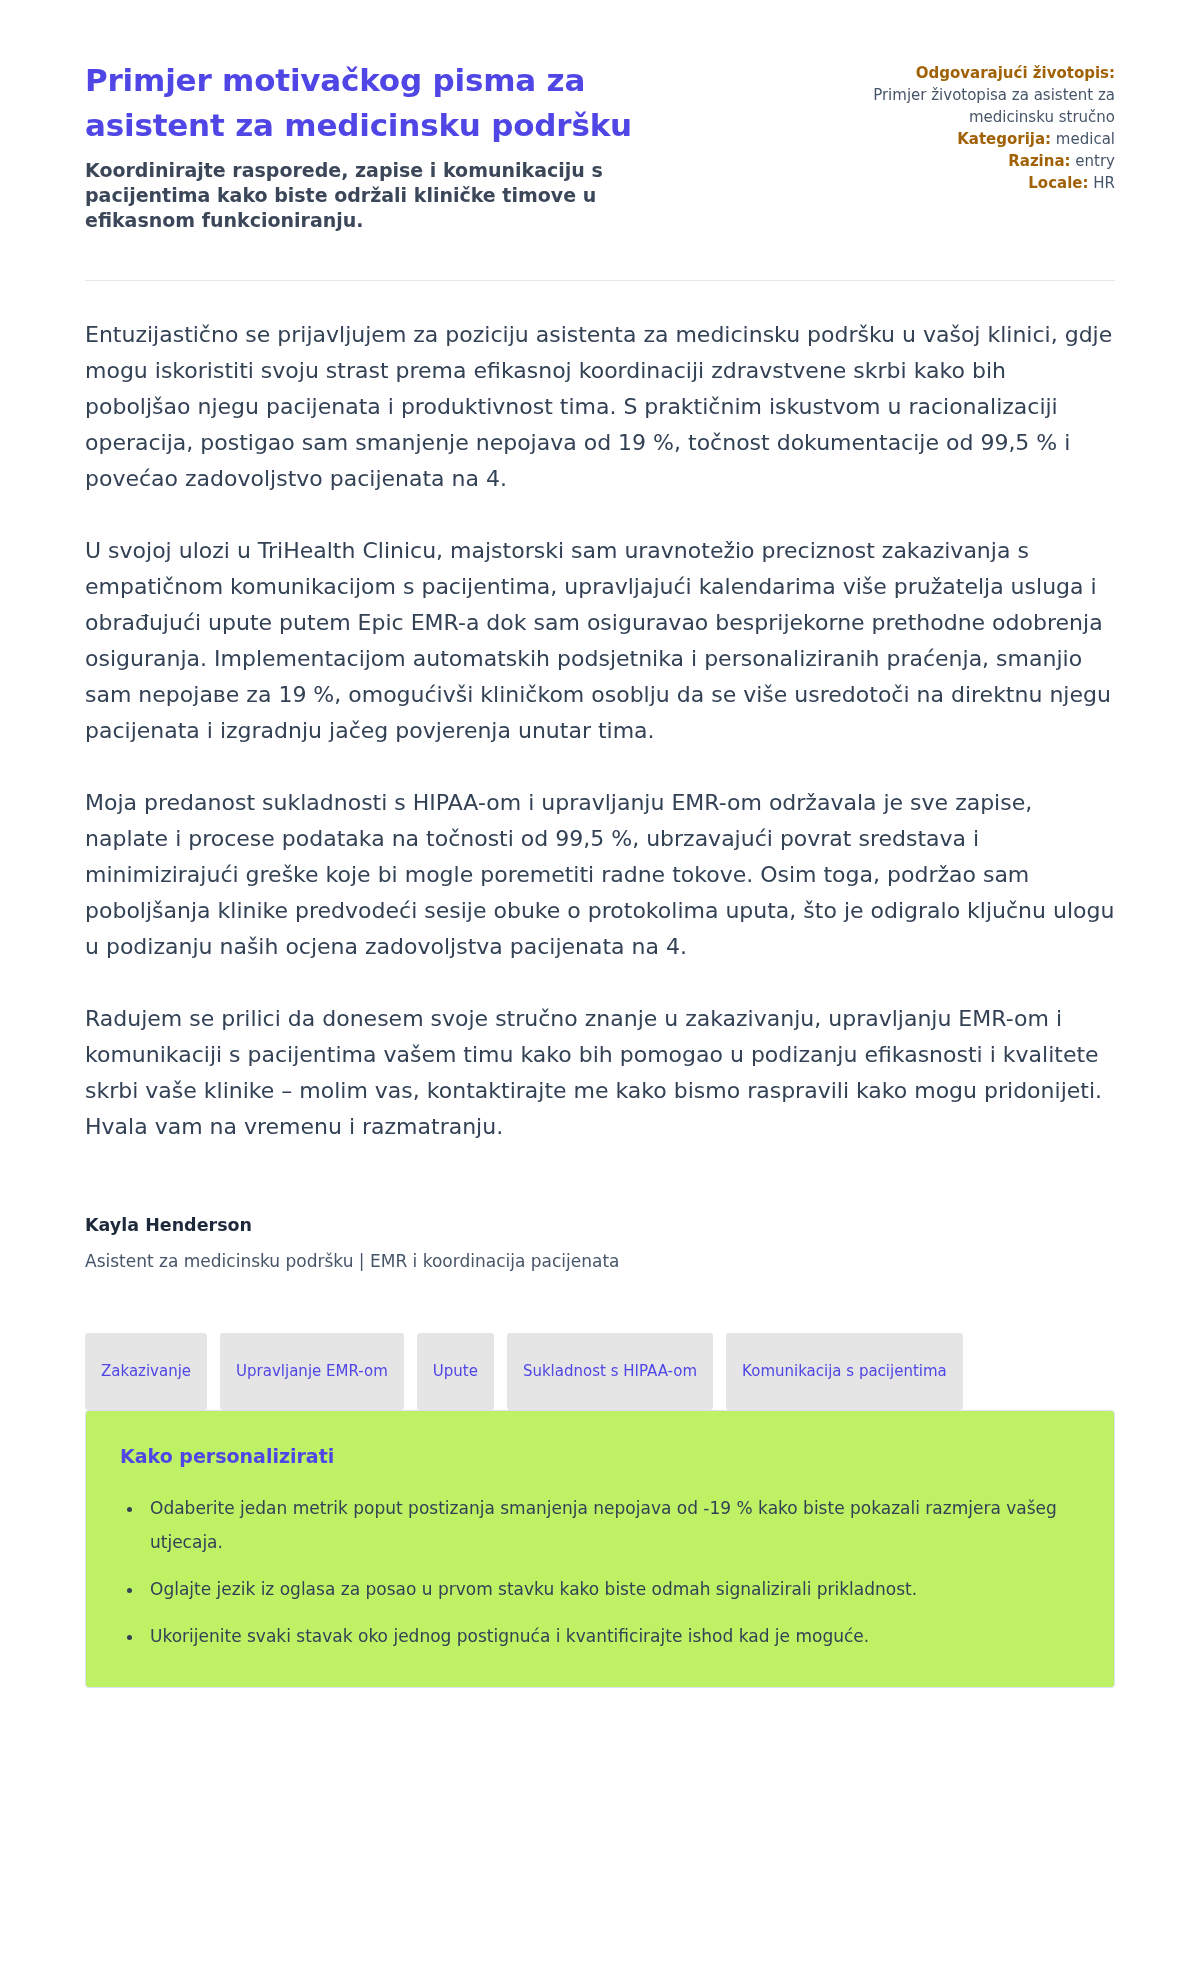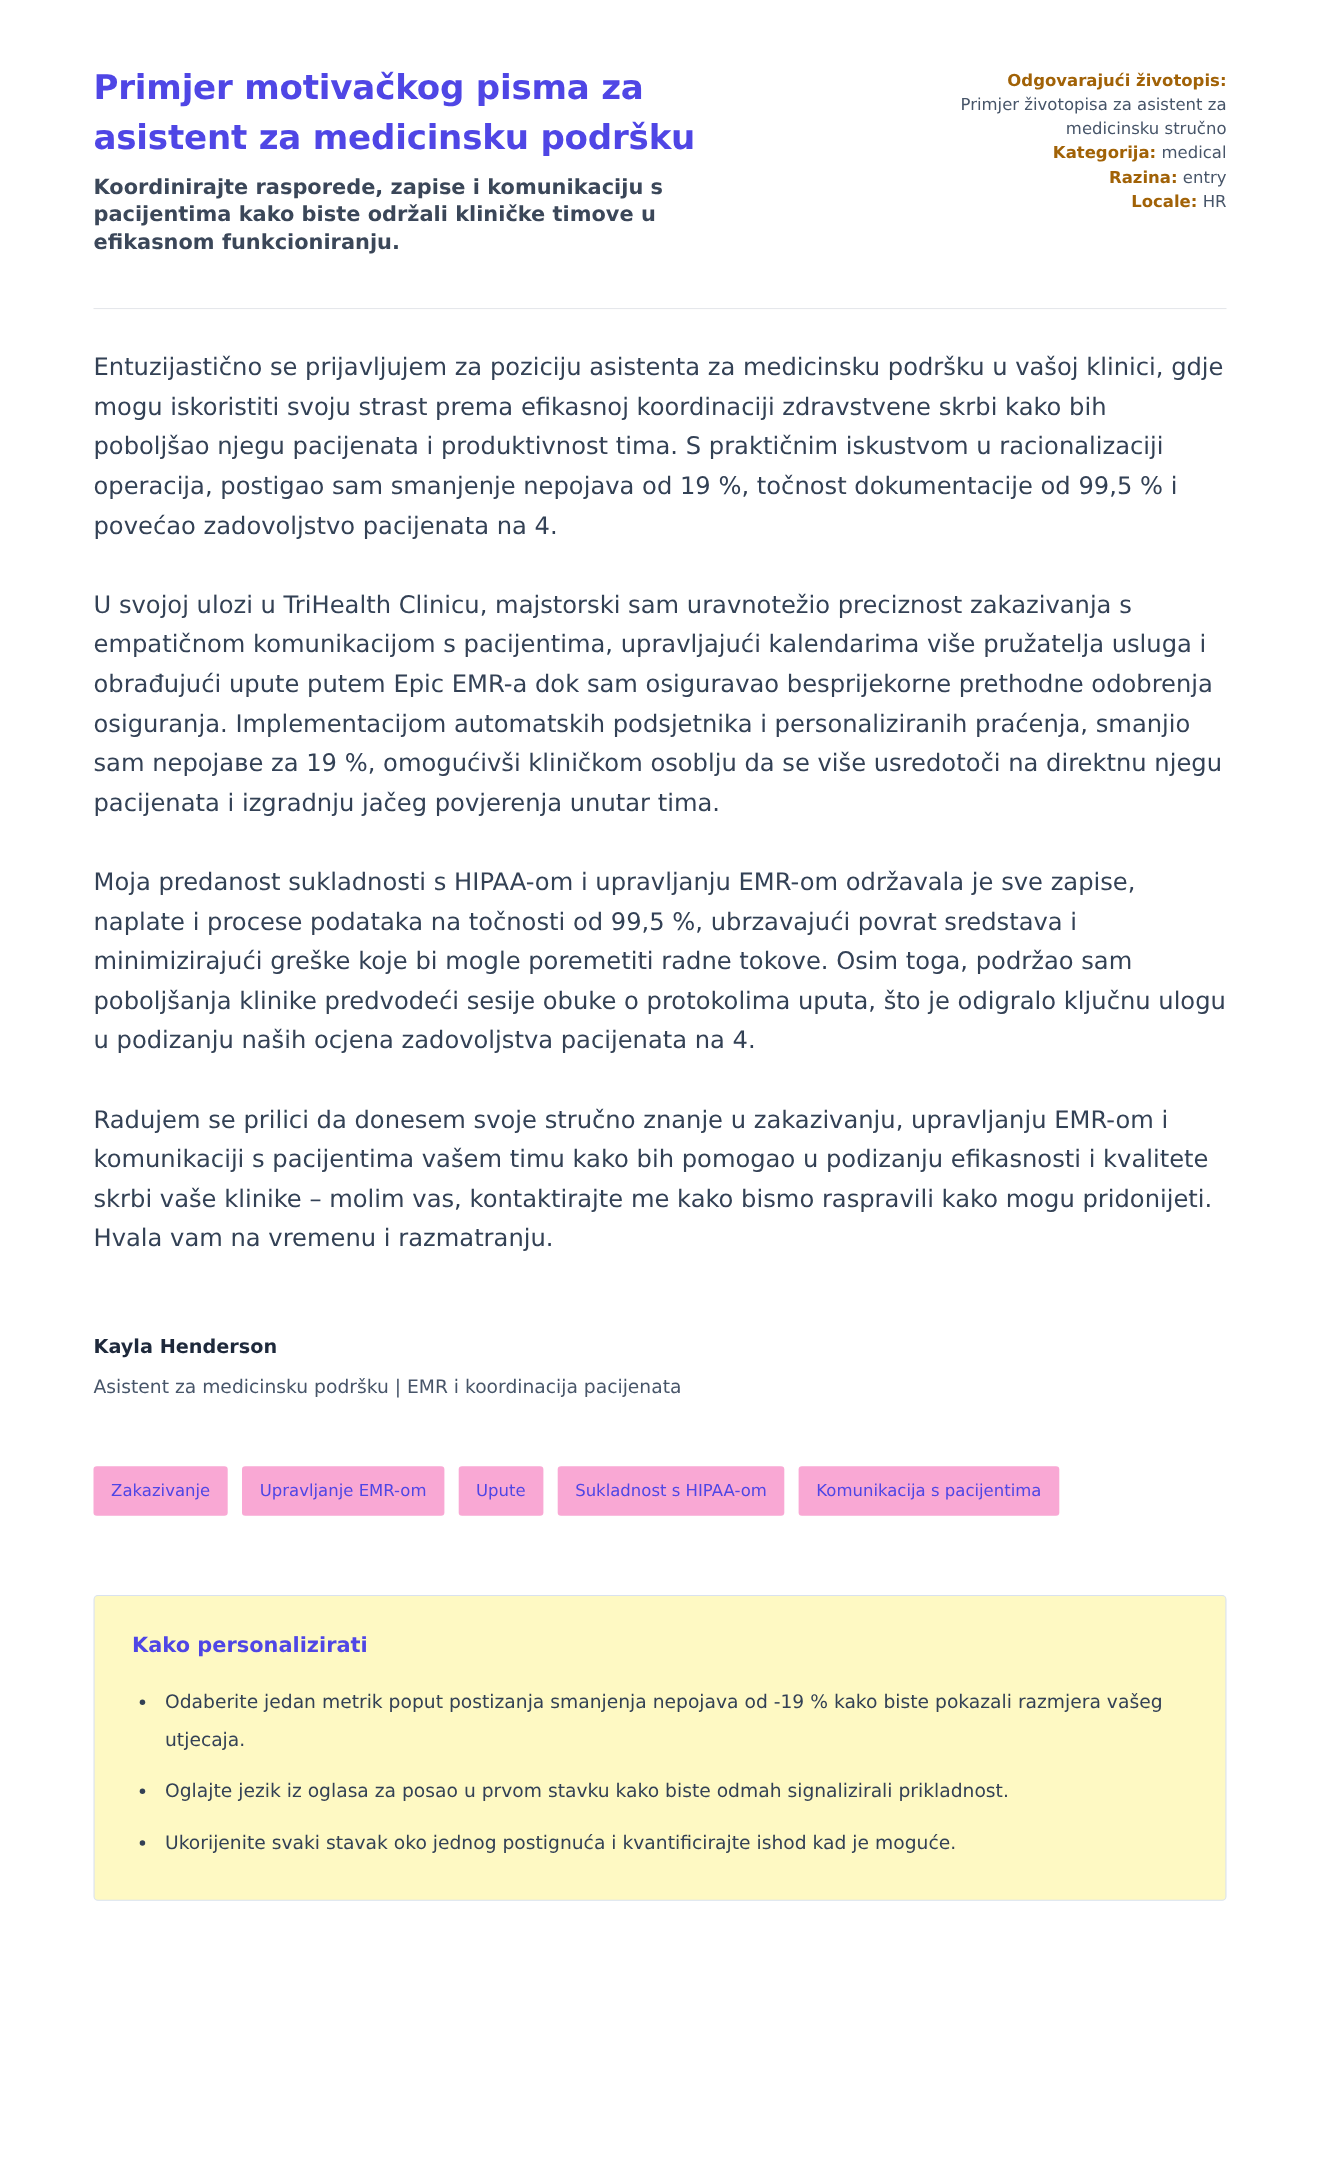--- a/index.html
+++ b/index.html
@@ -32,27 +32,27 @@
   
   .greeting { margin-top:50px; color:#4f46e5; font-size:20px; font-weight:700; }
   .letter p { margin-top:36px; font-size:22px; line-height:36px; color:#334155; }
 
   .sig-name { margin-top:70px; font-size:17.5px; font-weight:700; color:#1e293b; }
   .sig-role { margin-top:16px; font-size:17px; color:#475569; }
 
   
   .tags { margin-top:62px; display:flex; flex-wrap:wrap; gap:13px; }
   .tag {
-    background:#f9a8d4; color:#4f46e5; font-size:15px; line-height:1;
-    padding:15px 16px; border-radius:3px; white-space:nowrap;
+    background:#e5e5e5; color:#4f46e5; font-size:15px; line-height:1;
+    padding:31px 16px; border-radius:3px; white-space:nowrap;
   }
 
   
   .callout {
-    margin-top:72px; background:#fef9c3; border:1px solid #d9e2ef; border-radius:4px;
+    background:#bef264; border:1px solid #d9e2ef; border-radius:4px;
     padding:34px 34px 34px 34px;
   }
   .callout-title { color:#4f46e5; font-size:19px; font-weight:700; }
   .callout ul { margin-top:24px; padding-left:24px; }
   .callout li {
     font-size:17px; line-height:34px; color:#334155; margin-bottom:13px;
     padding-left:6px;
   }
   .callout li:last-child { margin-bottom:0; }
 </style>

